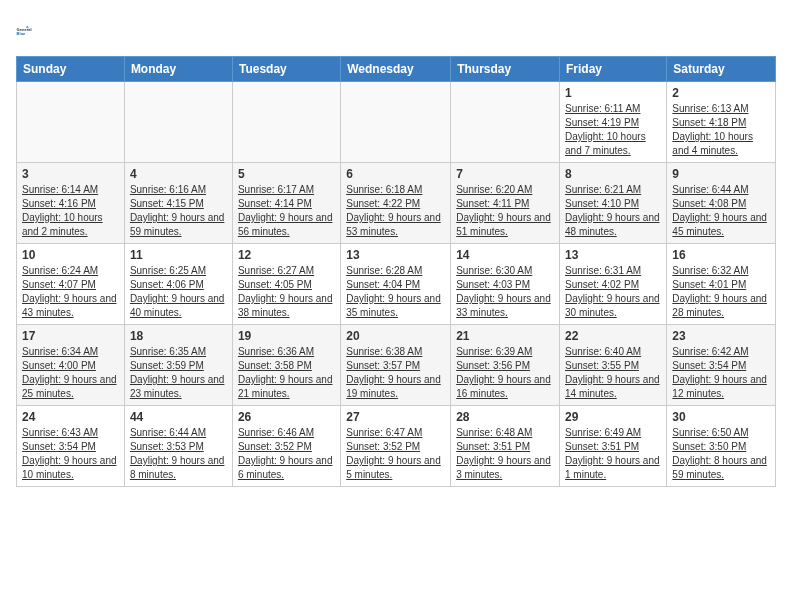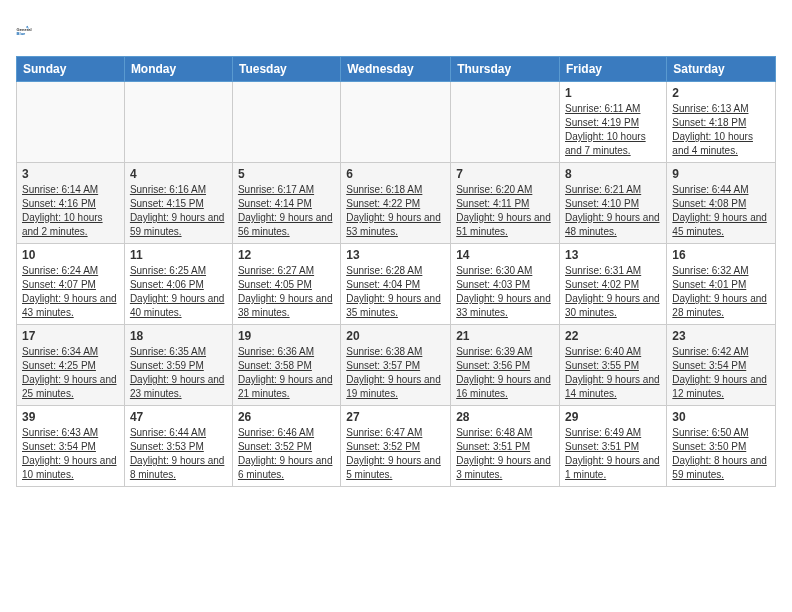--- a/index.html
+++ b/index.html
@@ -223,21 +223,21 @@
           <span class="day-num">16</span>
           <div class="cell-content">Sunrise: 6:32 AM
 Sunset: 4:01 PM
 Daylight: 9 hours and 28 minutes.</div>
         </td>
       </tr>
       <tr>
         <td>
           <span class="day-num">17</span>
           <div class="cell-content">Sunrise: 6:34 AM
-Sunset: 4:25 PM
+Sunset: 4:00 PM
 Daylight: 9 hours and 25 minutes.</div>
         </td>
         <td>
           <span class="day-num">18</span>
           <div class="cell-content">Sunrise: 6:35 AM
 Sunset: 3:59 PM
 Daylight: 9 hours and 23 minutes.</div>
         </td>
         <td>
           <span class="day-num">19</span>
@@ -265,27 +265,27 @@
         </td>
         <td>
           <span class="day-num">23</span>
           <div class="cell-content">Sunrise: 6:42 AM
 Sunset: 3:54 PM
 Daylight: 9 hours and 12 minutes.</div>
         </td>
       </tr>
       <tr>
         <td>
-          <span class="day-num">39</span>
+          <span class="day-num">24</span>
           <div class="cell-content">Sunrise: 6:43 AM
 Sunset: 3:54 PM
 Daylight: 9 hours and 10 minutes.</div>
         </td>
         <td>
-          <span class="day-num">47</span>
+          <span class="day-num">44</span>
           <div class="cell-content">Sunrise: 6:44 AM
 Sunset: 3:53 PM
 Daylight: 9 hours and 8 minutes.</div>
         </td>
         <td>
           <span class="day-num">26</span>
           <div class="cell-content">Sunrise: 6:46 AM
 Sunset: 3:52 PM
 Daylight: 9 hours and 6 minutes.</div>
         </td>

